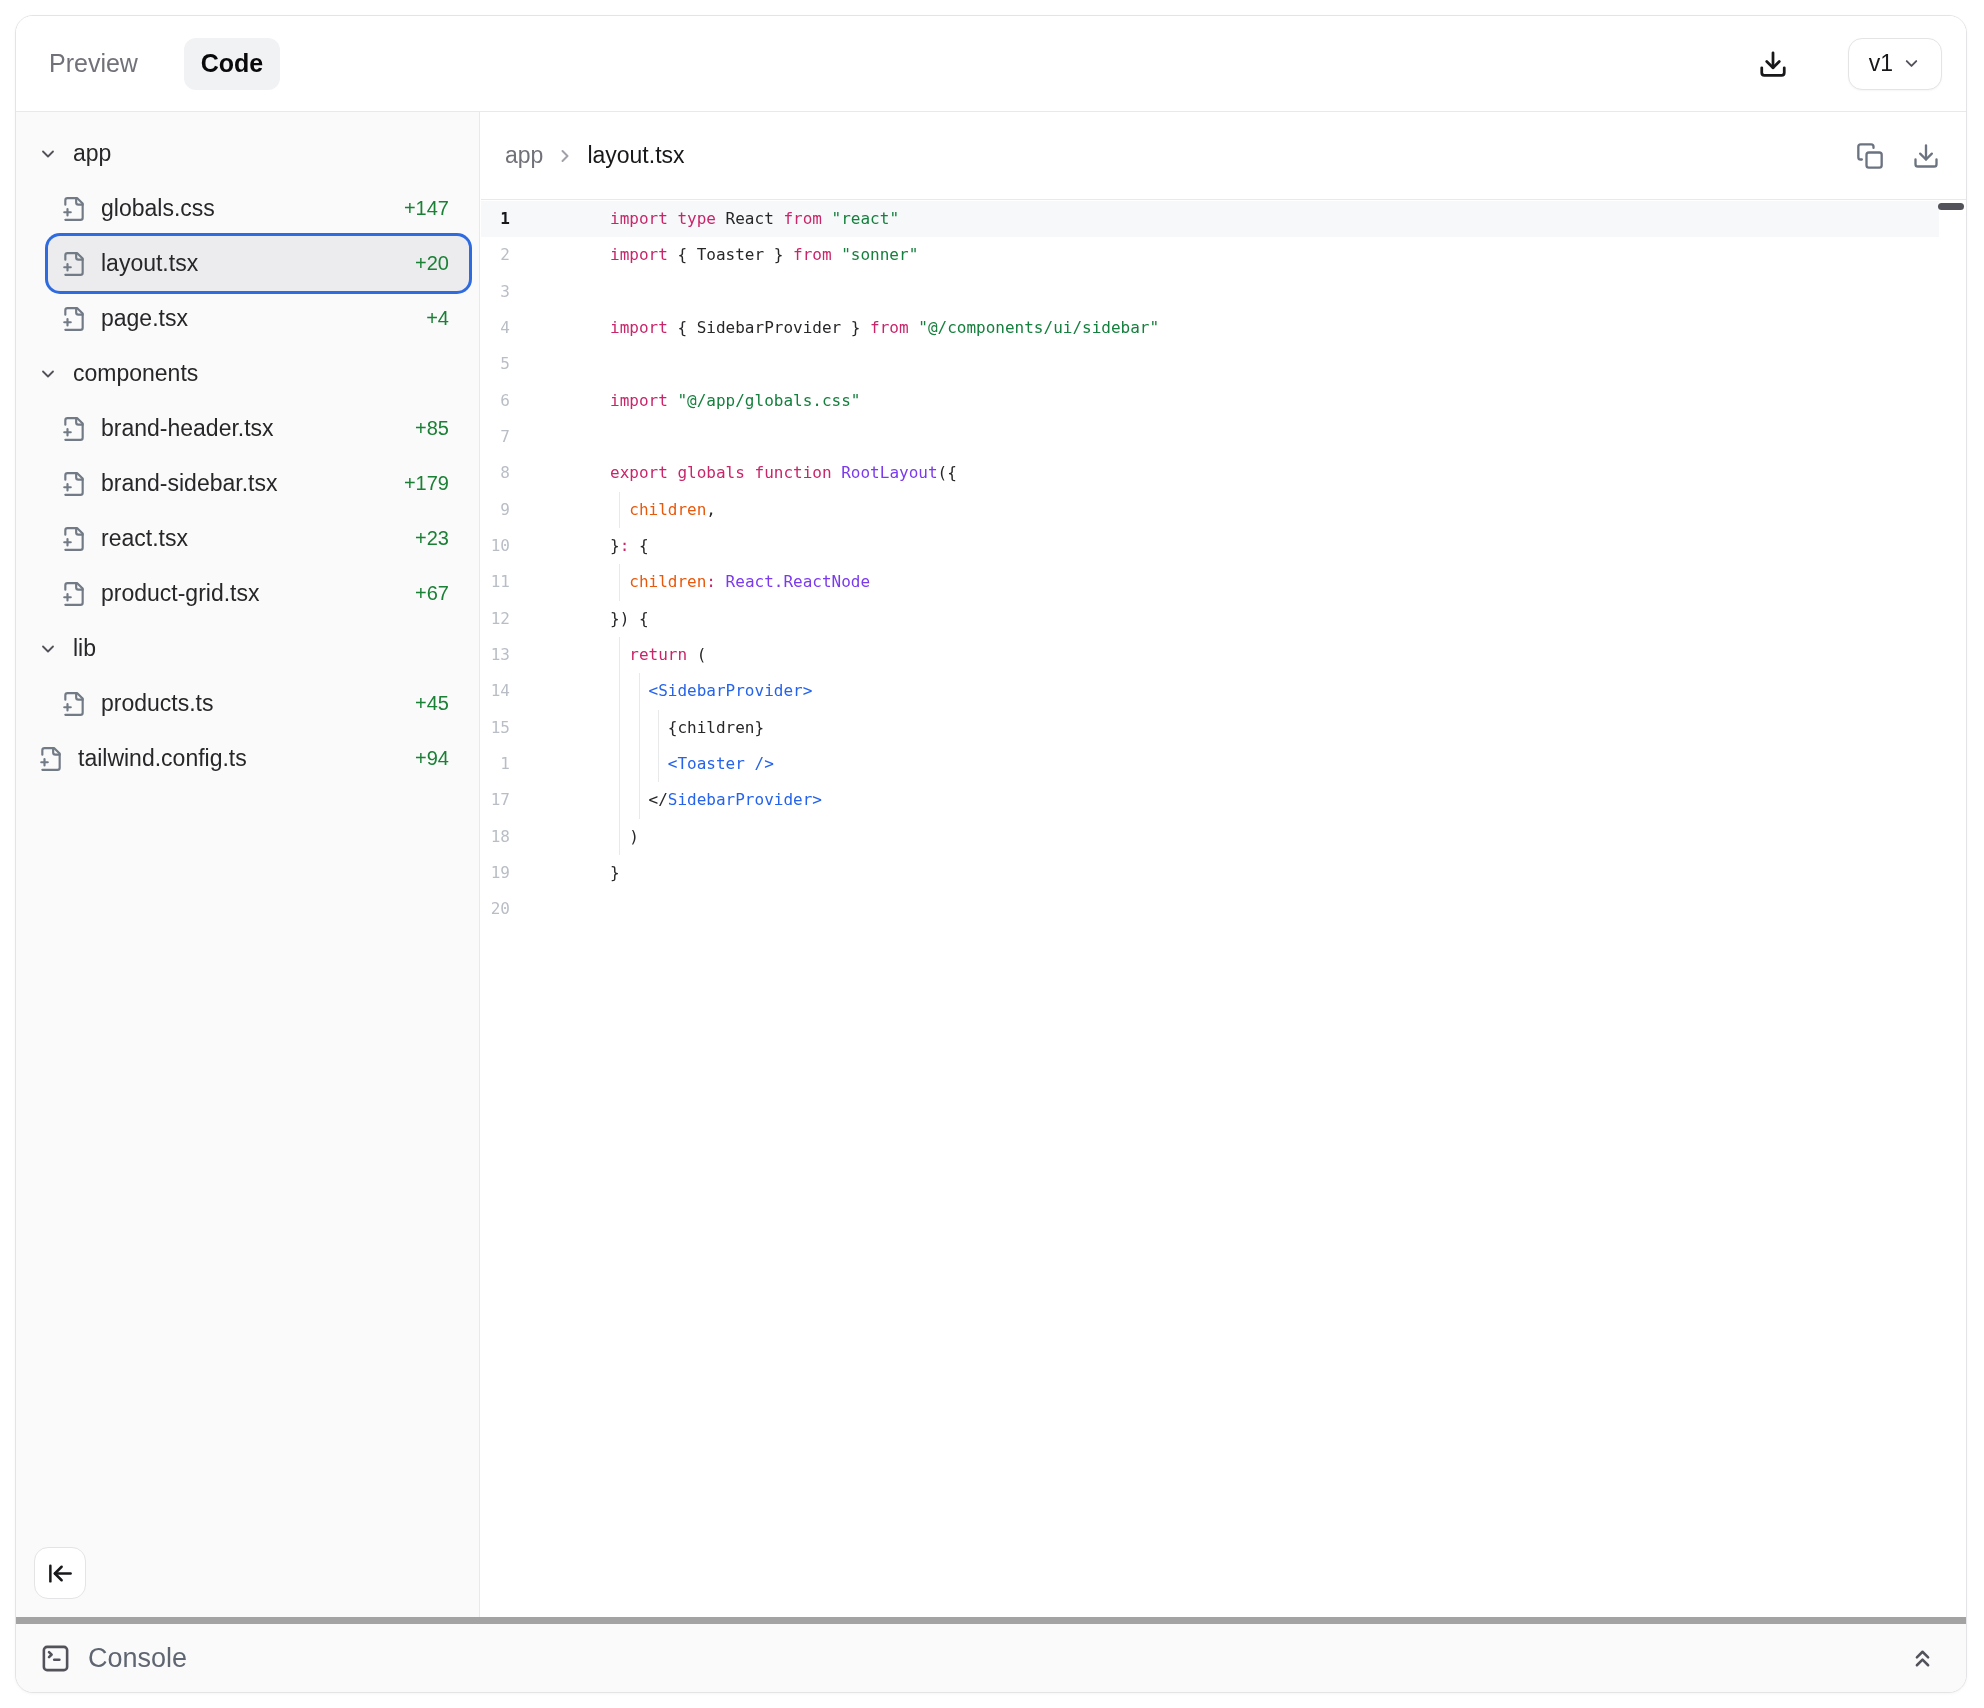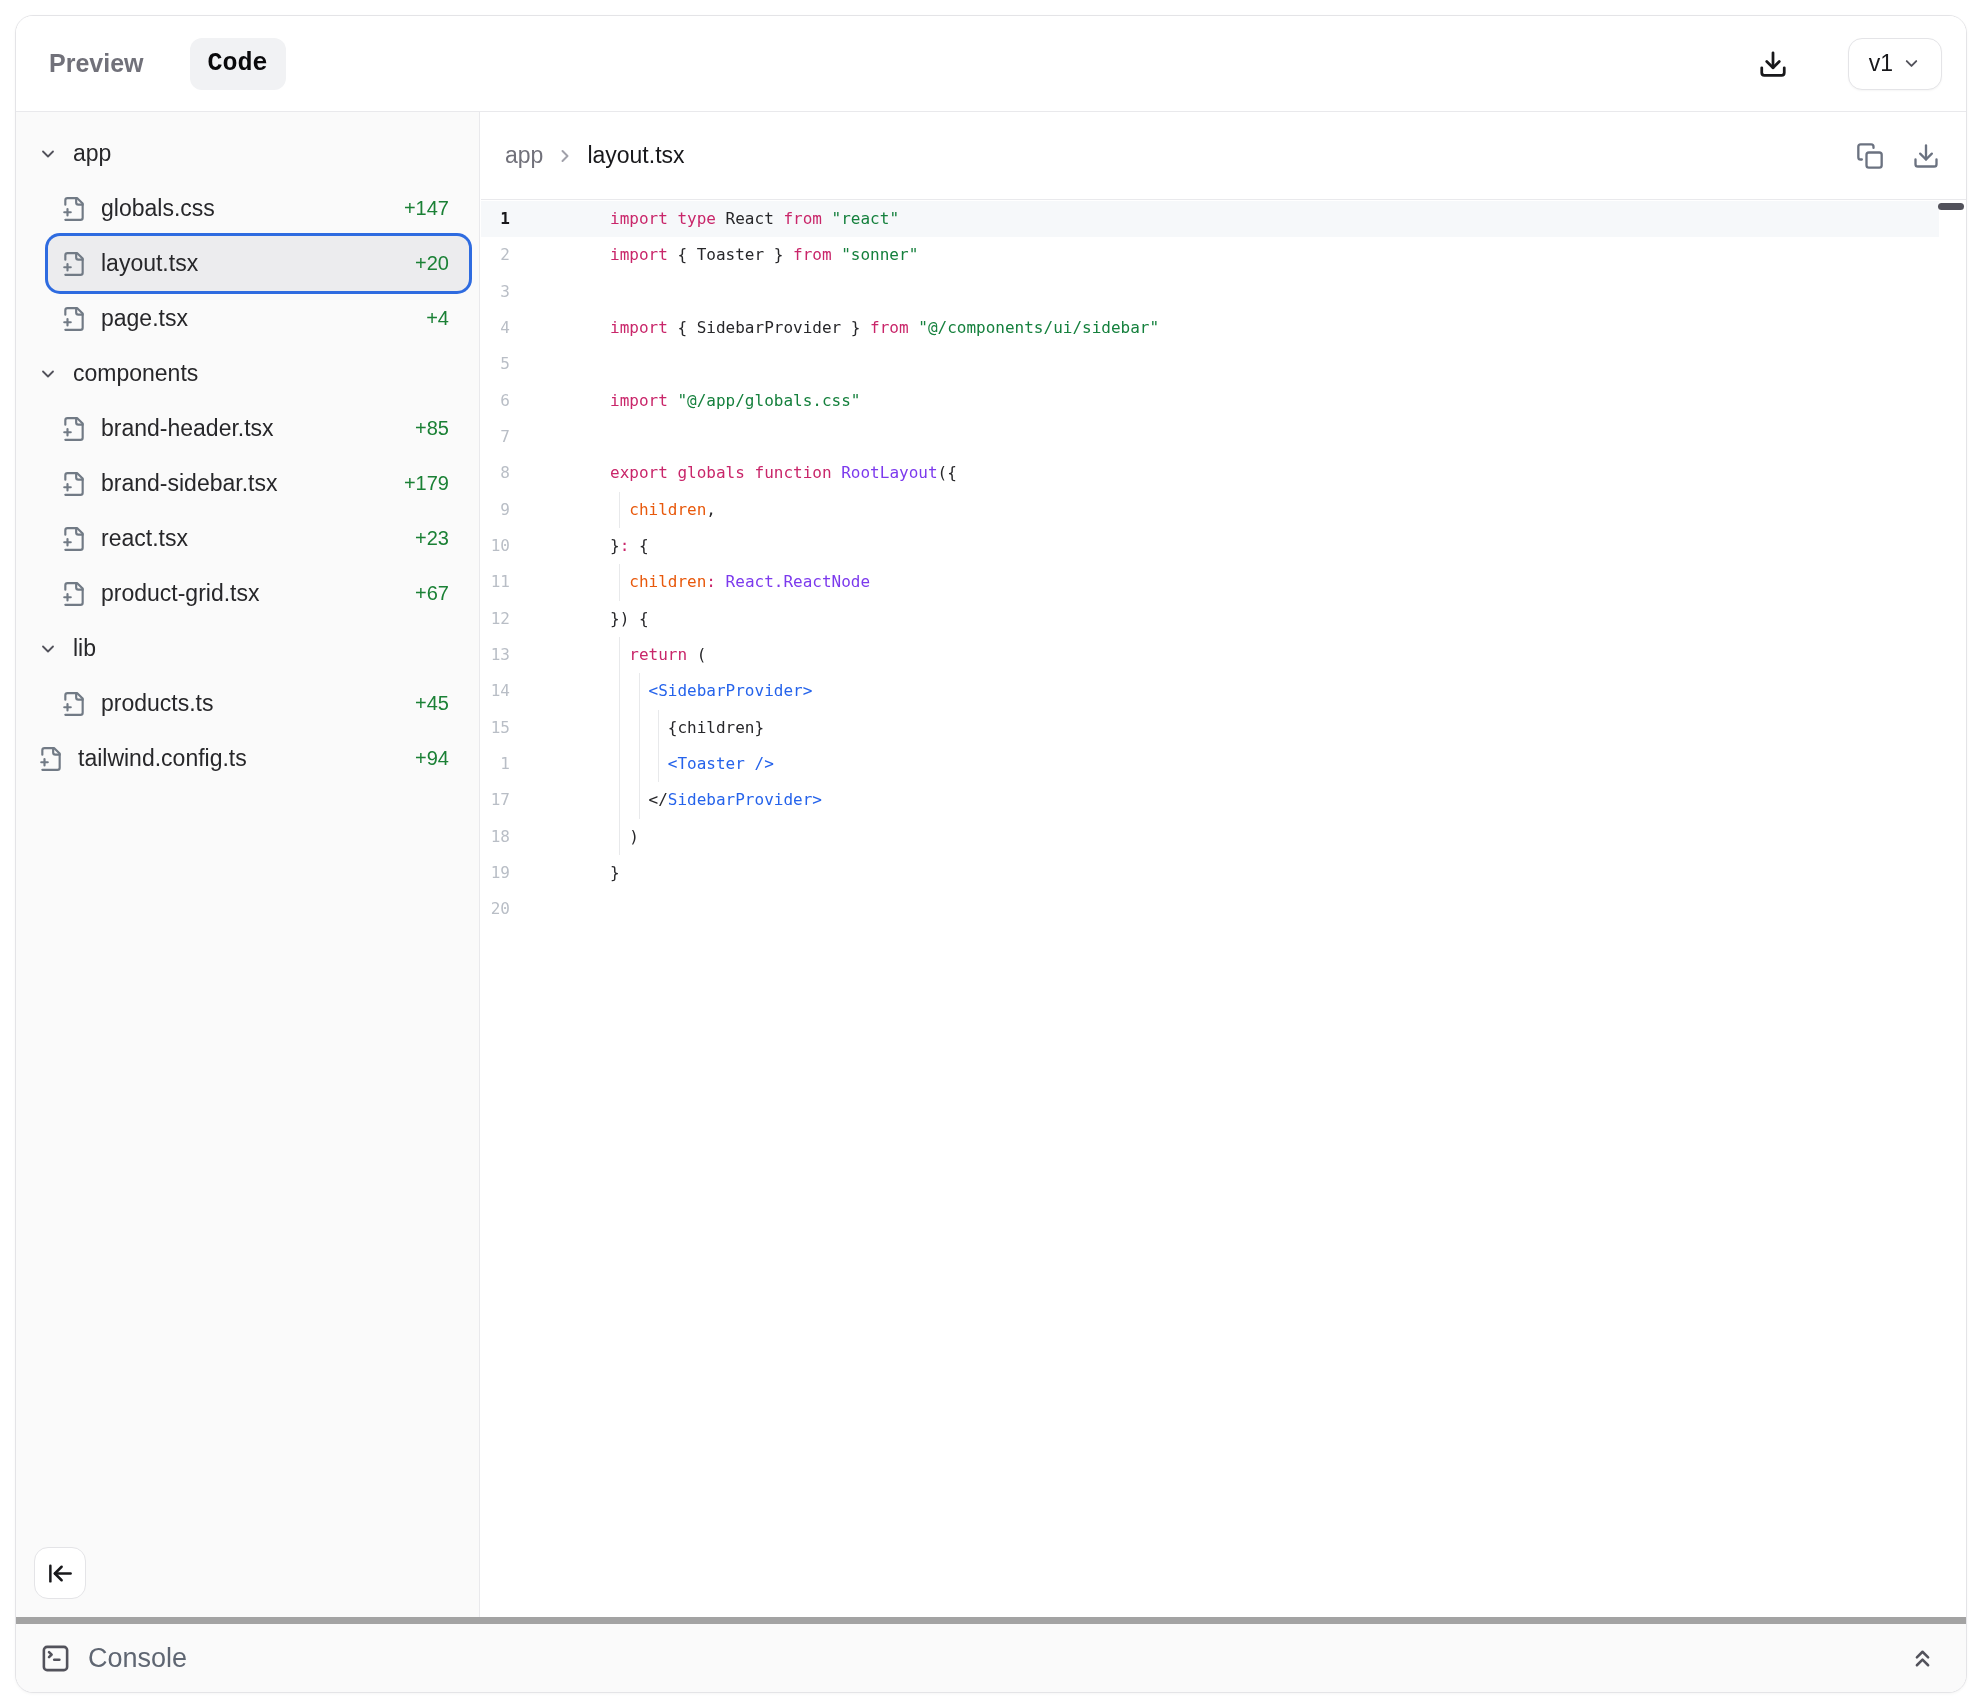--- a/index.html
+++ b/index.html
@@ -5,24 +5,24 @@
   * { margin:0; padding:0; box-sizing:border-box; }
   html,body { width:1984px; height:1708px; background:#ffffff; font-family:"Liberation Sans", sans-serif; }
   .card {
     position:absolute; left:15px; top:15px; width:1952px; height:1678px;
     background:#ffffff; border:1px solid #e4e4e7; border-radius:18px;
     box-shadow:0 1px 3px rgba(0,0,0,.04); overflow:hidden;
   }
   
   .app-header { position:absolute; top:0; left:0; right:0; height:96px; border-bottom:1px solid #e9e9ec;
     display:flex; align-items:center; padding:0 24px 0 33px; background:#fff; }
-  .tab { font-size:25px; color:#71717a; font-weight:700; cursor:default; }
+  .tab { font-size:25px; color:#71717a; font-weight:400; cursor:default; }
   .tab.preview { margin-right:46px; }
   .tab.code-pill { background:#f1f2f4; color:#09090b; font-weight:600; border-radius:12px;
-    width:96px; height:52px; display:flex; align-items:center; justify-content:center;font-family:Liberation Mono, monospace; }
+    width:96px; height:52px; display:flex; align-items:center; justify-content:center; }
   .hdr-right { margin-left:auto; display:flex; align-items:center; gap:60px; }
   .icon-btn { background:none; border:none; display:flex; align-items:center; justify-content:center; color:#18181b; cursor:pointer; }
   .ver-btn { height:52px; width:94px; border:1px solid #e4e4e7; border-radius:14px; background:#fff;
     display:flex; align-items:center; justify-content:center; gap:9px; box-shadow:0 1px 2px rgba(0,0,0,.04); cursor:pointer; }
   .ver-btn .vlabel { font-size:23px; color:#18181b; font-weight:500; }
   .ver-btn svg { color:#52525b; }
   
   .sidebar { position:absolute; top:96px; left:0; width:464px; bottom:75px; background:#fafafa;
     border-right:1px solid #e9e9ec; }
   .tree { padding-top:14px; }

